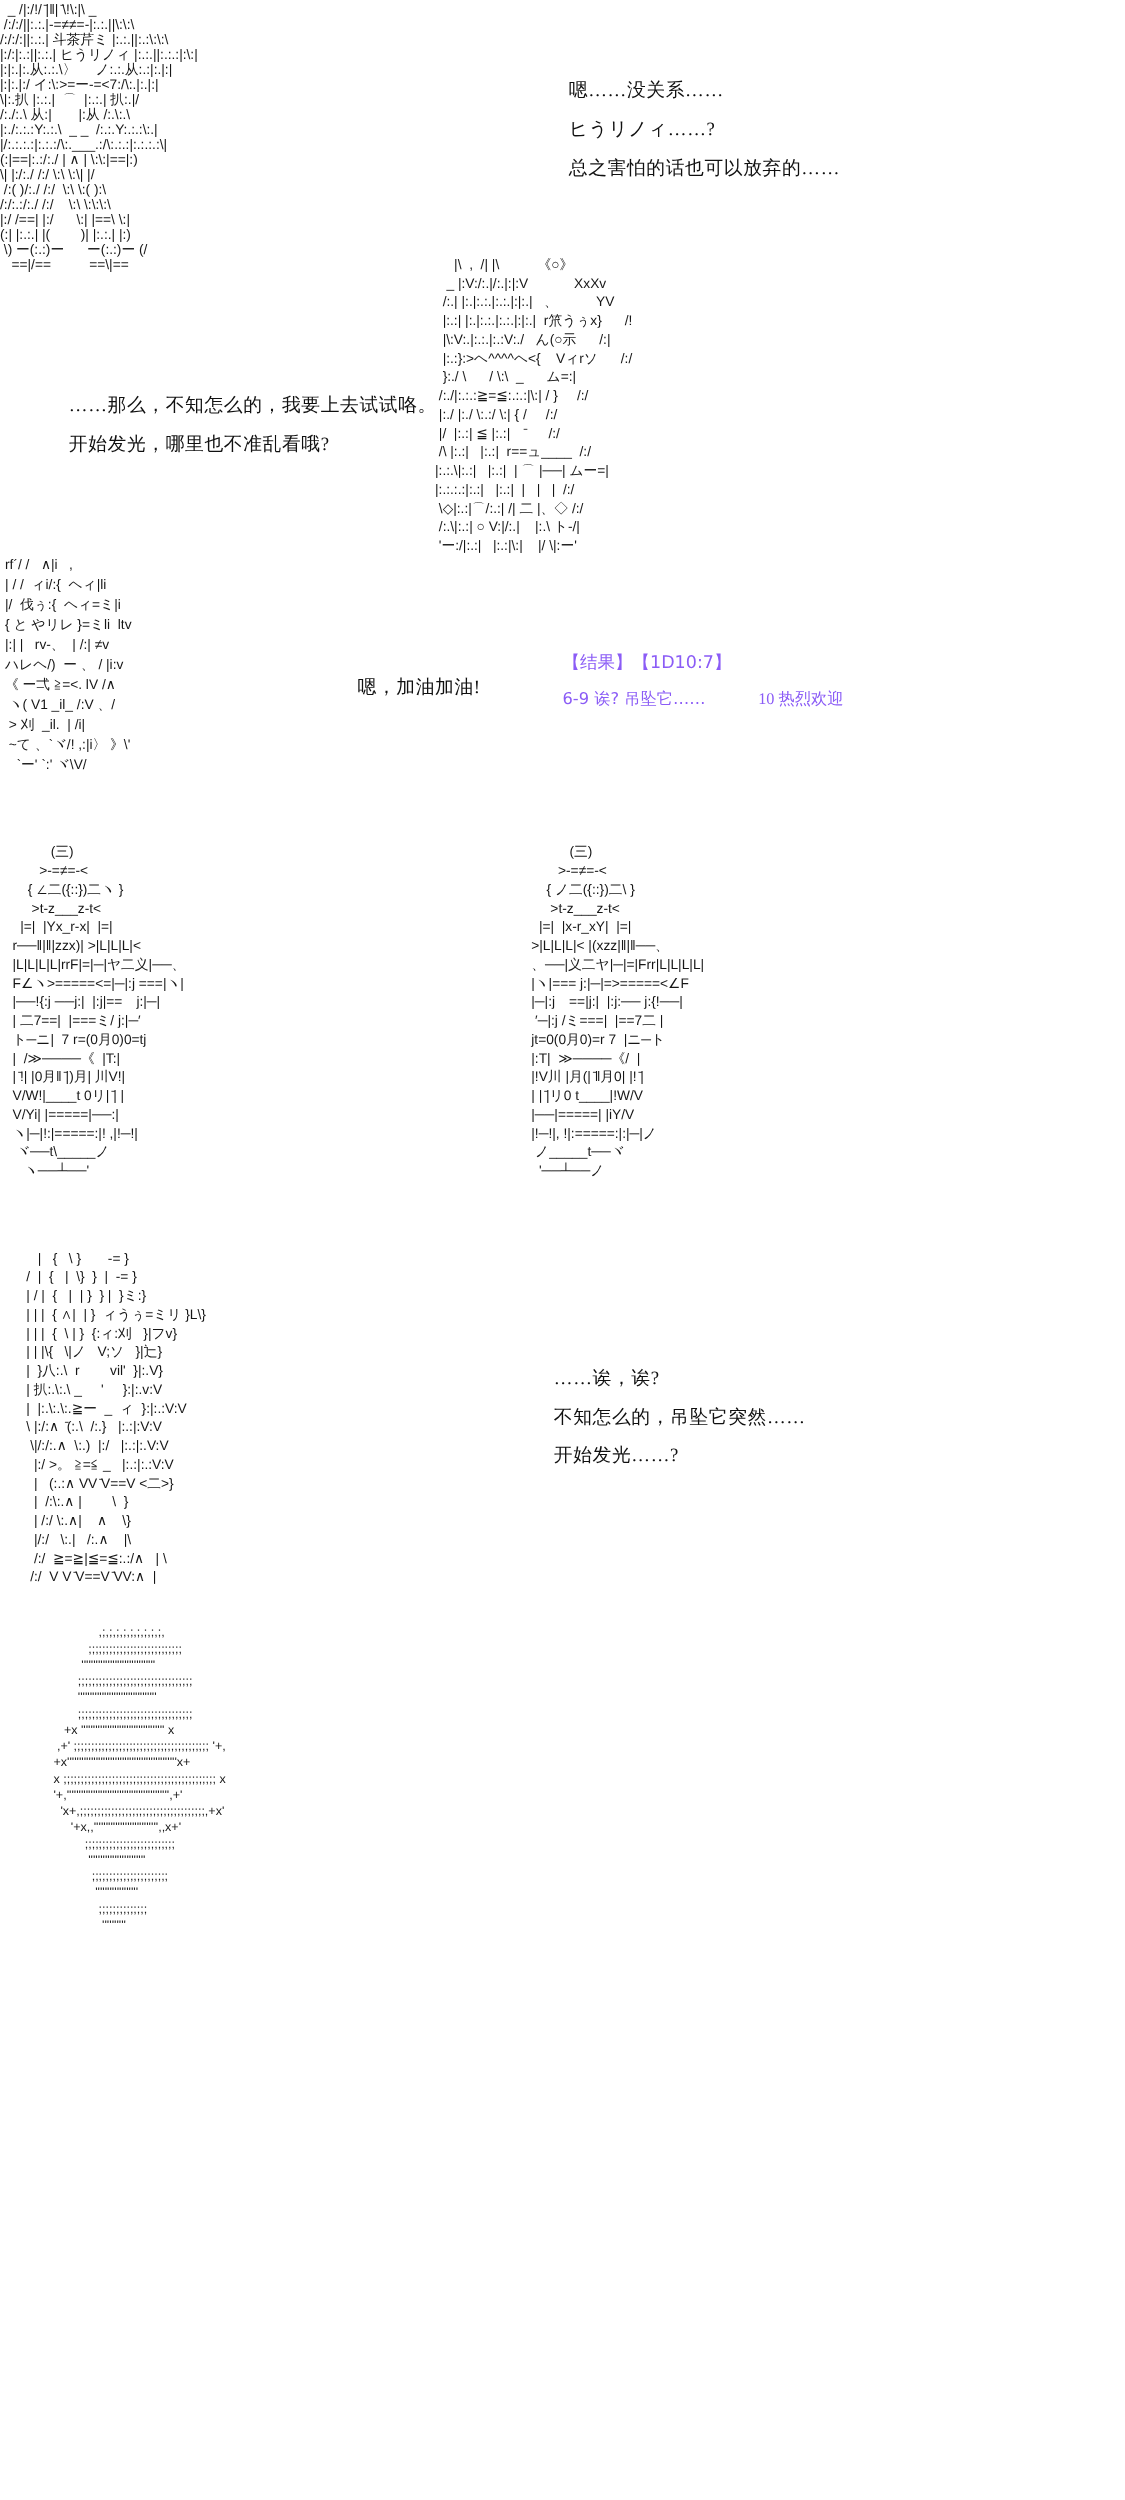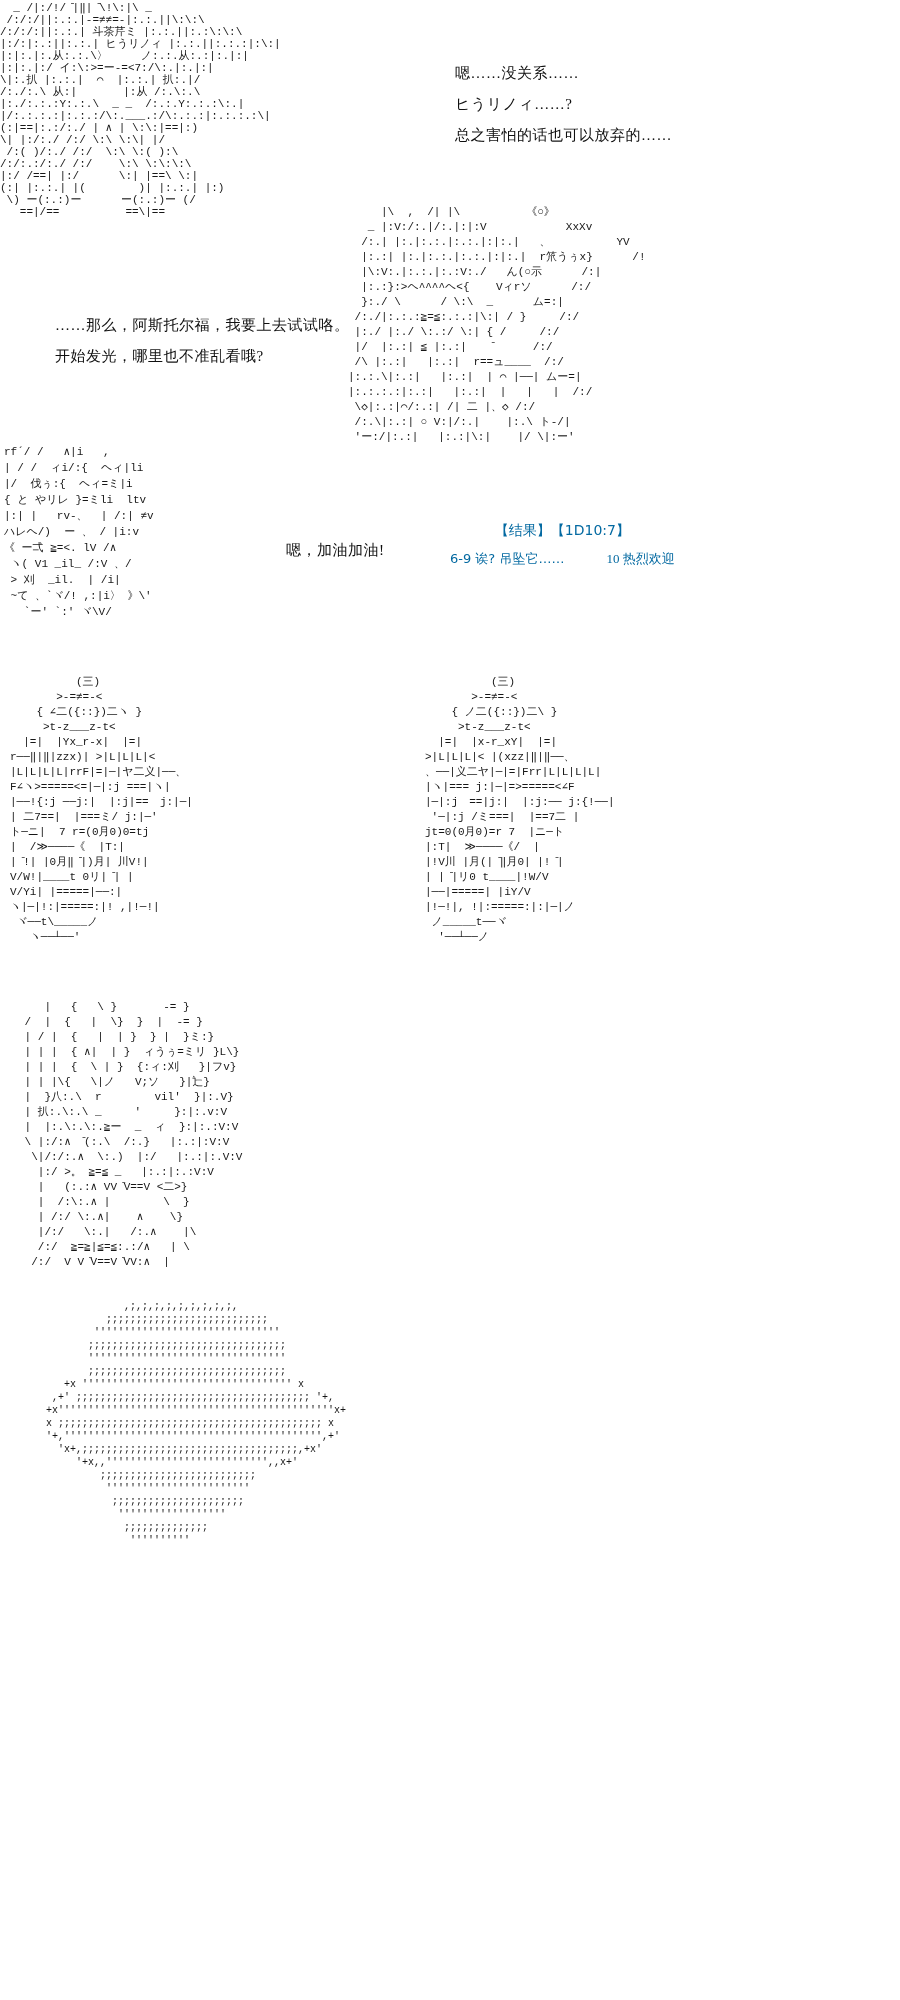--- a/index.html
+++ b/index.html
@@ -3,26 +3,26 @@
 <meta charset="utf-8">
 <style>
   * { margin:0; padding:0; box-sizing:border-box; }
   html,body { background:#ffffff; }
   body { width:900px; height:2000px; overflow:hidden; }
   .page {
     position:relative; width:900px; height:2000px; background:#ffffff;
     color:#141414; font-family:"DejaVu Sans", sans-serif;
   }
   .aa {
-    position:absolute; font-family:Liberation Mono, monospace;
+    position:absolute; font-family:Liberation Sans, sans-serif;
     white-space:pre; color:#161616; font-size:11px; line-height:12px;
   }
   .dialogue { position:absolute; font-size:15px; line-height:31px; color:#101010; letter-spacing:0.5px; }
   .dline { white-space:nowrap;font-family:Liberation Serif, serif; }
-  .dice { position:absolute; color:#0369a1;text-align:center; }
+  .dice { position:absolute; color:#8b5cf6; }
   .dice-header { font-size:14px; line-height:20px; margin-bottom:10px; white-space:nowrap; }
   .dice-options { font-size:13px; line-height:18px; white-space:nowrap; }
   .opt-high { margin-left:38px;font-family:Liberation Serif, serif; }
   #aa1 { left:0px;   top:2px;    line-height:12px; }
   #dlg1 { left:455px; top:58px; }
   #aa2 { left:348px; top:205px;  line-height:15px; }
   #dlg2 { left:55px;  top:310px; }
   #aa3 { left:4px;   top:444px;  line-height:16px; }
   #dlg3 { left:286px; top:535px; }
   #dice { left:450px; top:520px; }
@@ -73,21 +73,21 @@
  |:./ |:./ \:.:/ \:| { /     /:/
  |/  |:.:| ≦ |:.:|    ̄      /:/
  /\ |:.:|   |:.:|  r==ュ____  /:/
 |:.:.\|:.:|   |:.:|  | ⌒ |──| ムー=|
 |:.:.:.:|:.:|   |:.:|  |   |   |  /:/
  \◇|:.:|⌒/:.:| /| 二 |、◇ /:/
  /:.\|:.:| ○ V:|/:.|    |:.\ ト-/|
  'ー:/|:.:|   |:.:|\:|    |/ \|:ー'</pre>
 
   <div class="dialogue" id="dlg2">
-    <div class="dline">……那么，阿斯托尔福，我要上去试试咯。</div>
+    <div class="dline">……那么，不知怎么的，我要上去试试咯。</div>
     <div class="dline">开始发光，哪里也不准乱看哦?</div>
   </div>
 
   <pre class="aa" id="aa3">rf´/ /   ∧|i   ,
 | / /  ィi/:{  ヘィ|li
 |/  伐ぅ:{  ヘィ=ミ|i
 { と やリレ }=ミli  ltv
 |:| |   rv-、  | /:| ≠v
 ハレヘ/)  ー 、 / |i:v
 《 ー弌 ≧=&lt;. lV /∧
@@ -157,20 +157,25 @@
  \ |:/:∧  ̄(:.\  /:.}   |:.:|:V:V
   \|/:/:.∧  \:.)  |:/   |:.:|:.V:V
    |:/ &gt;。 ≧=≦ _   |:.:|:.:V:V
    |   (:.:∧ VV ̄V==V &lt;二&gt;}
    |  /:\:.∧ |        \  }
    | /:/ \:.∧|    ∧    \}
    |/:/   \:.|   /:.∧    |\
    /:/  ≧=≧|≦=≦:.:/∧   | \
   /:/  V V ̄V==V ̄VV:∧  |</pre>
 
+  <div class="dialogue" id="dlg4">
+    <div class="dline">……诶，诶?</div>
+    <div class="dline">不知怎么的，吊坠它突然……</div>
+    <div class="dline">开始发光……?</div>
+  </div>
 
   <pre class="aa" id="aa6">              ,;,;,;,;,;,;,;,;,;,
            ;;;;;;;;;;;;;;;;;;;;;;;;;;;
          '''''''''''''''''''''''''''''''
         ;;;;;;;;;;;;;;;;;;;;;;;;;;;;;;;;;
         '''''''''''''''''''''''''''''''''
         ;;;;;;;;;;;;;;;;;;;;;;;;;;;;;;;;;
     +x ''''''''''''''''''''''''''''''''''' x
   ,+' ;;;;;;;;;;;;;;;;;;;;;;;;;;;;;;;;;;;;;;; '+,
  +x''''''''''''''''''''''''''''''''''''''''''''''x+

